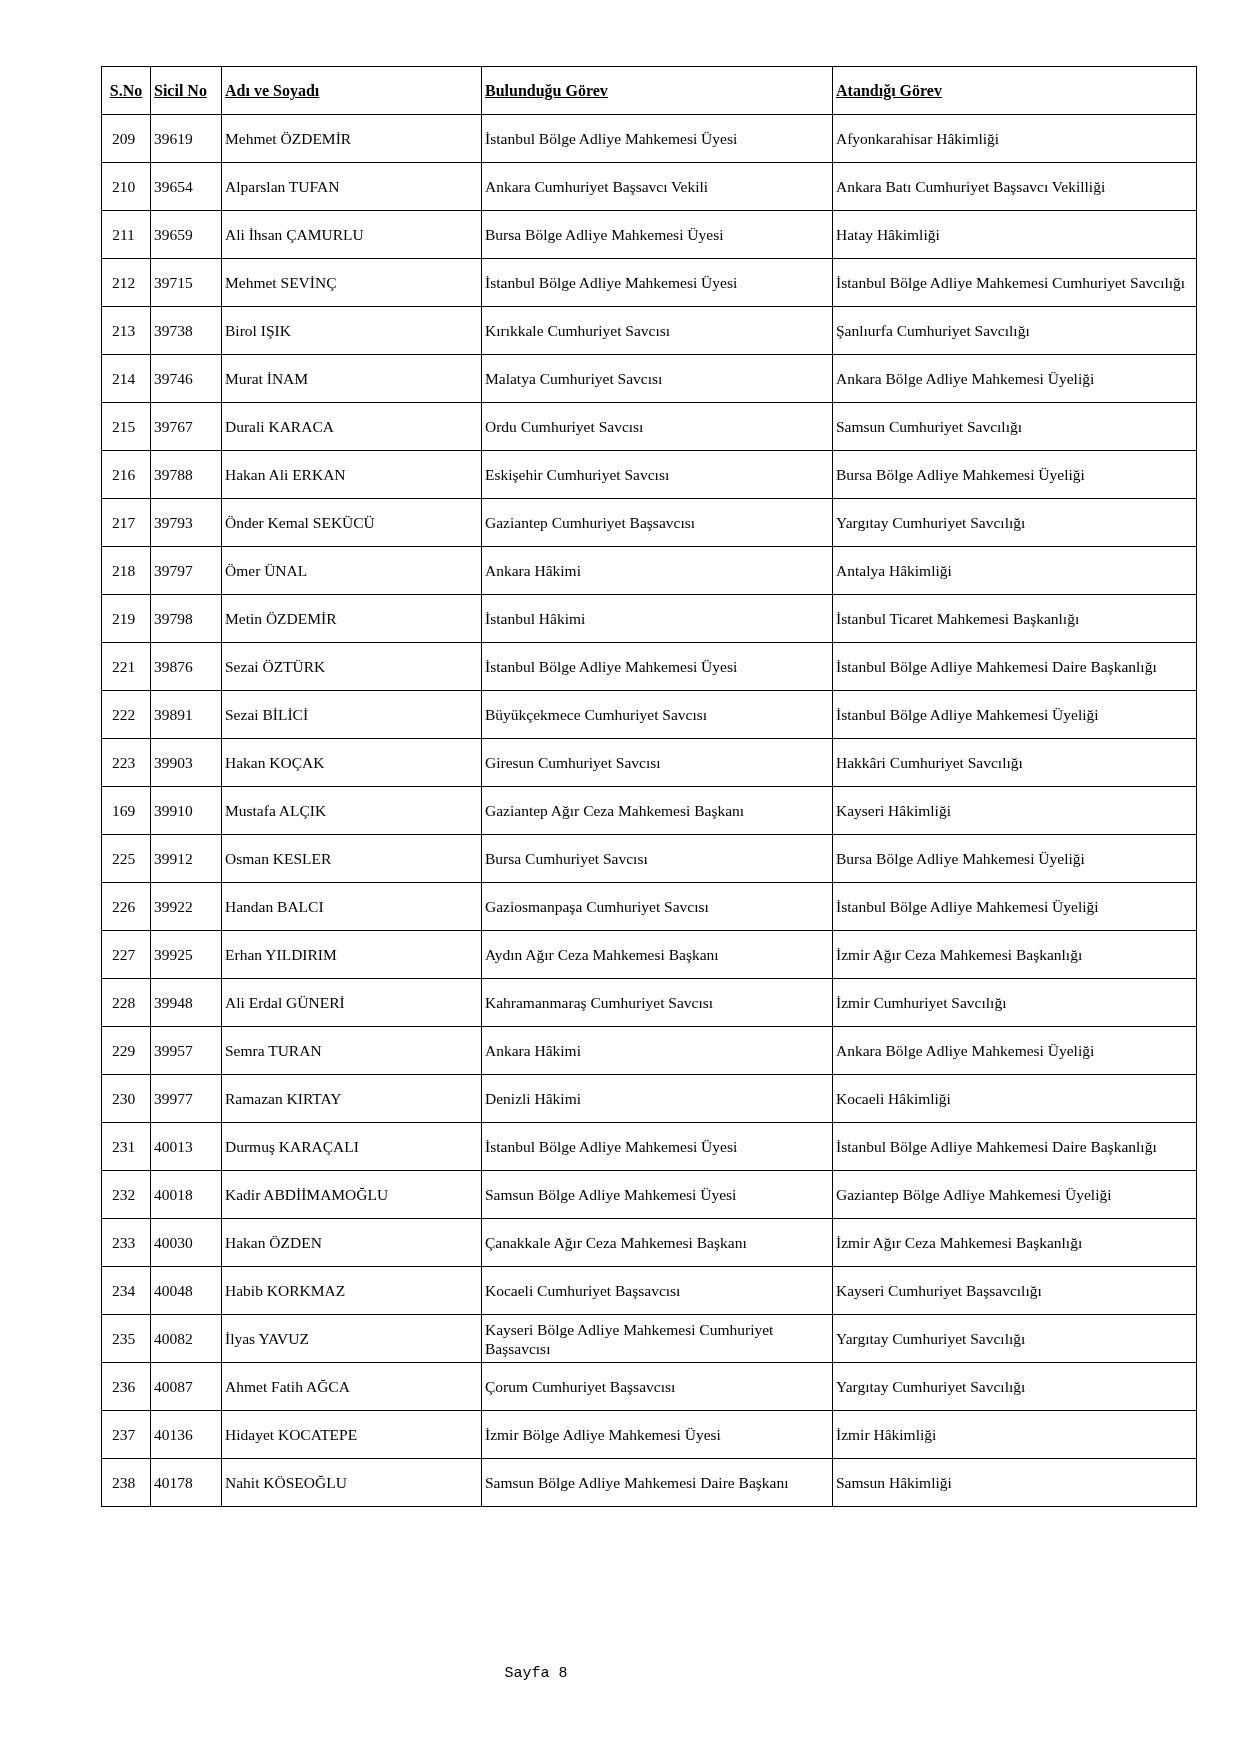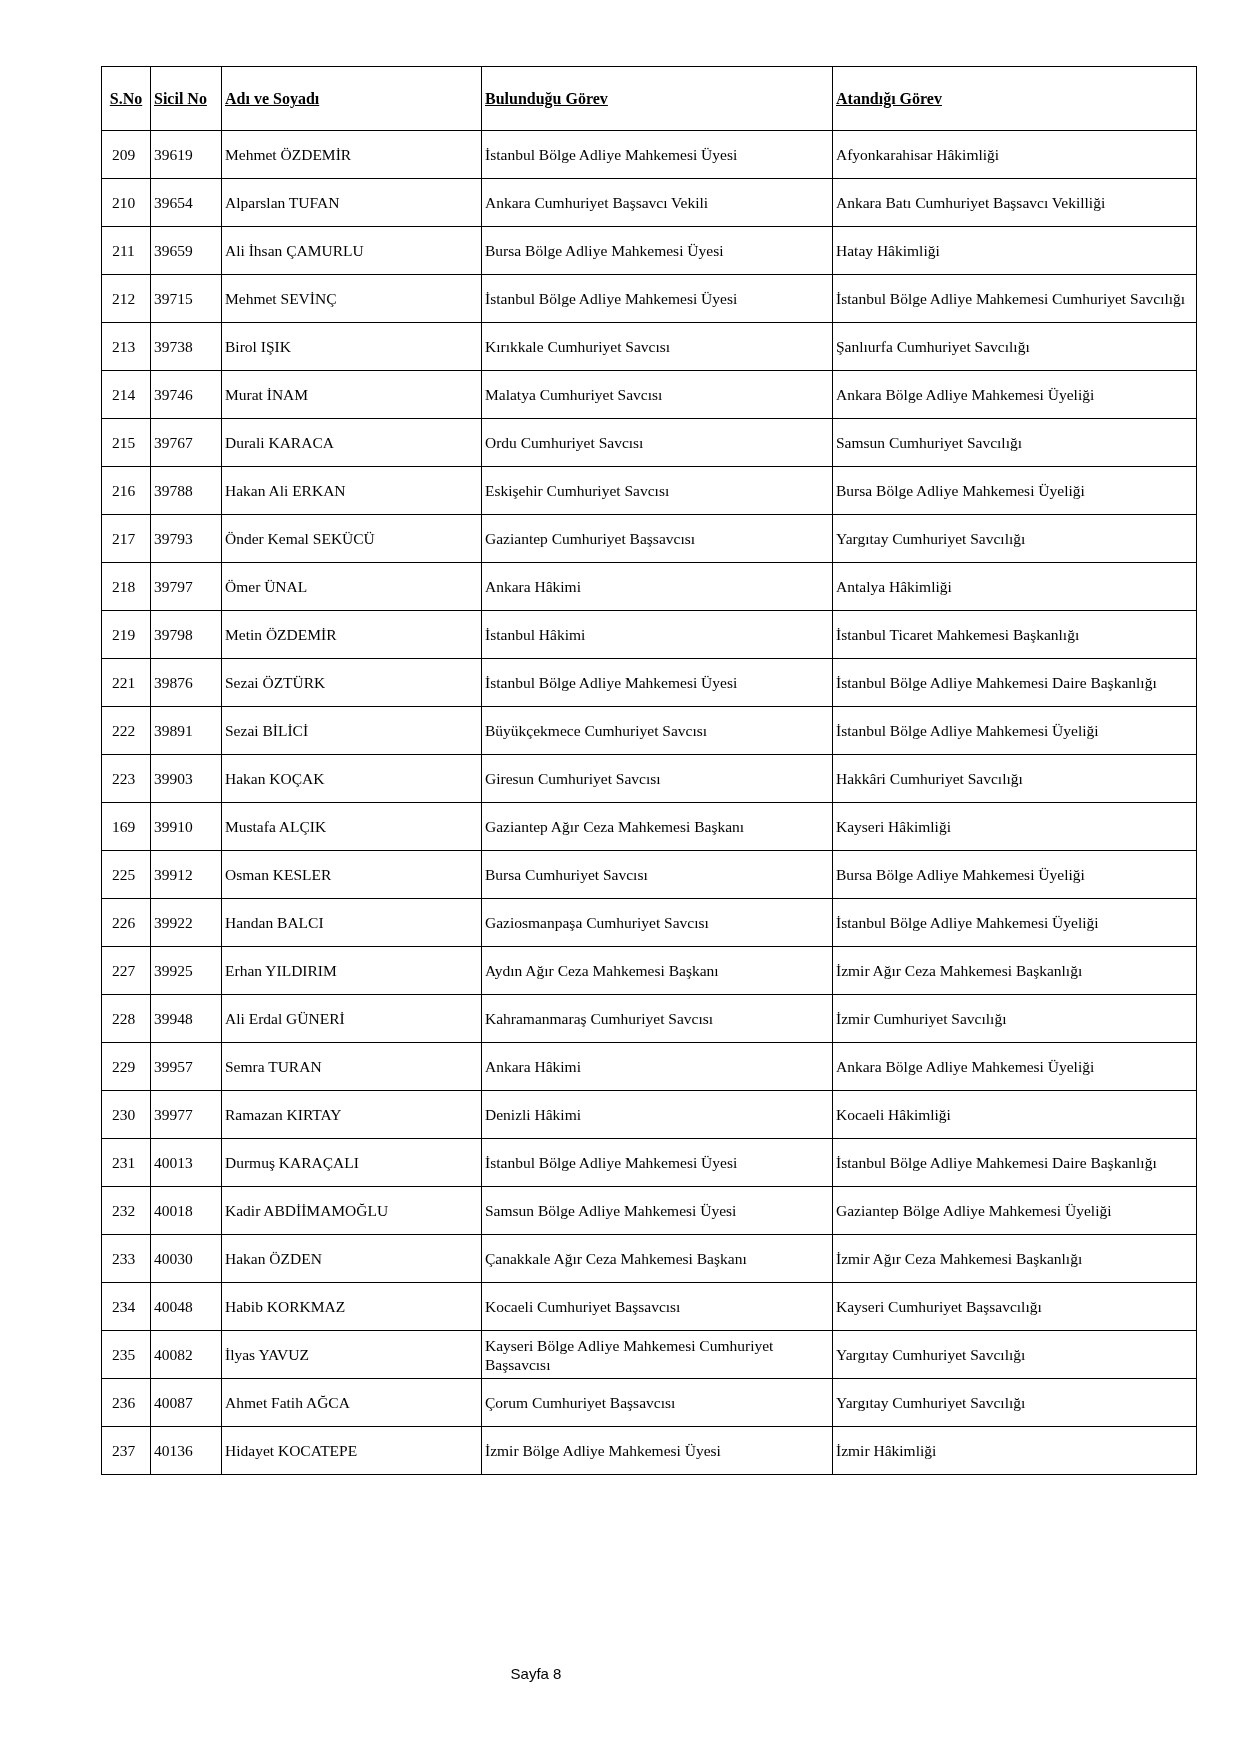--- a/index.html
+++ b/index.html
@@ -22,30 +22,30 @@
     vertical-align: middle;
     text-align: left;
     font-weight: normal;
   }
   #doc-table th {
     font-weight: bold;
     text-decoration: underline;
     font-size: 16px;
   }
   #doc-table td.col-sno { text-align: center; padding-right: 8px; }
-  #doc-table th.col-sno { text-align: center; padding: 8px 2px; }
+  #doc-table th.col-sno { text-align: center; padding: 0 2px; }
   col.c1 { width: 49px; }
   col.c2 { width: 71px; }
   col.c3 { width: 260px; }
   col.c4 { width: 351px; }
   col.c5 { width: 364px; }
   .footer {
     position: absolute; left: 0; width: 1072px; top: 1665px;
     text-align: center;
-    font-family: Liberation Sans, sans-serif;
+    font-family: Liberation Mono, monospace;
     font-size: 15px;
   }
 </style>
 </head>
 <body>
 
 <table id="doc-table">
   <colgroup>
     <col class="c1">
       <col class="c2">
@@ -252,16 +252,23 @@
         <td>Çorum Cumhuriyet Başsavcısı</td>
         <td>Yargıtay Cumhuriyet Savcılığı</td>
       </tr>
       <tr>
         <td class="col-sno">237</td>
         <td>40136</td>
         <td>Hidayet KOCATEPE</td>
         <td>İzmir Bölge Adliye Mahkemesi Üyesi</td>
         <td>İzmir Hâkimliği</td>
       </tr>
+      <tr>
+        <td class="col-sno">238</td>
+        <td>40178</td>
+        <td>Nahit KÖSEOĞLU</td>
+        <td>Samsun Bölge Adliye Mahkemesi Daire Başkanı</td>
+        <td>Samsun Hâkimliği</td>
+      </tr>
     </tbody>
 </table>
 
 <div class="footer">Sayfa 8</div>
 
 </body></html>

